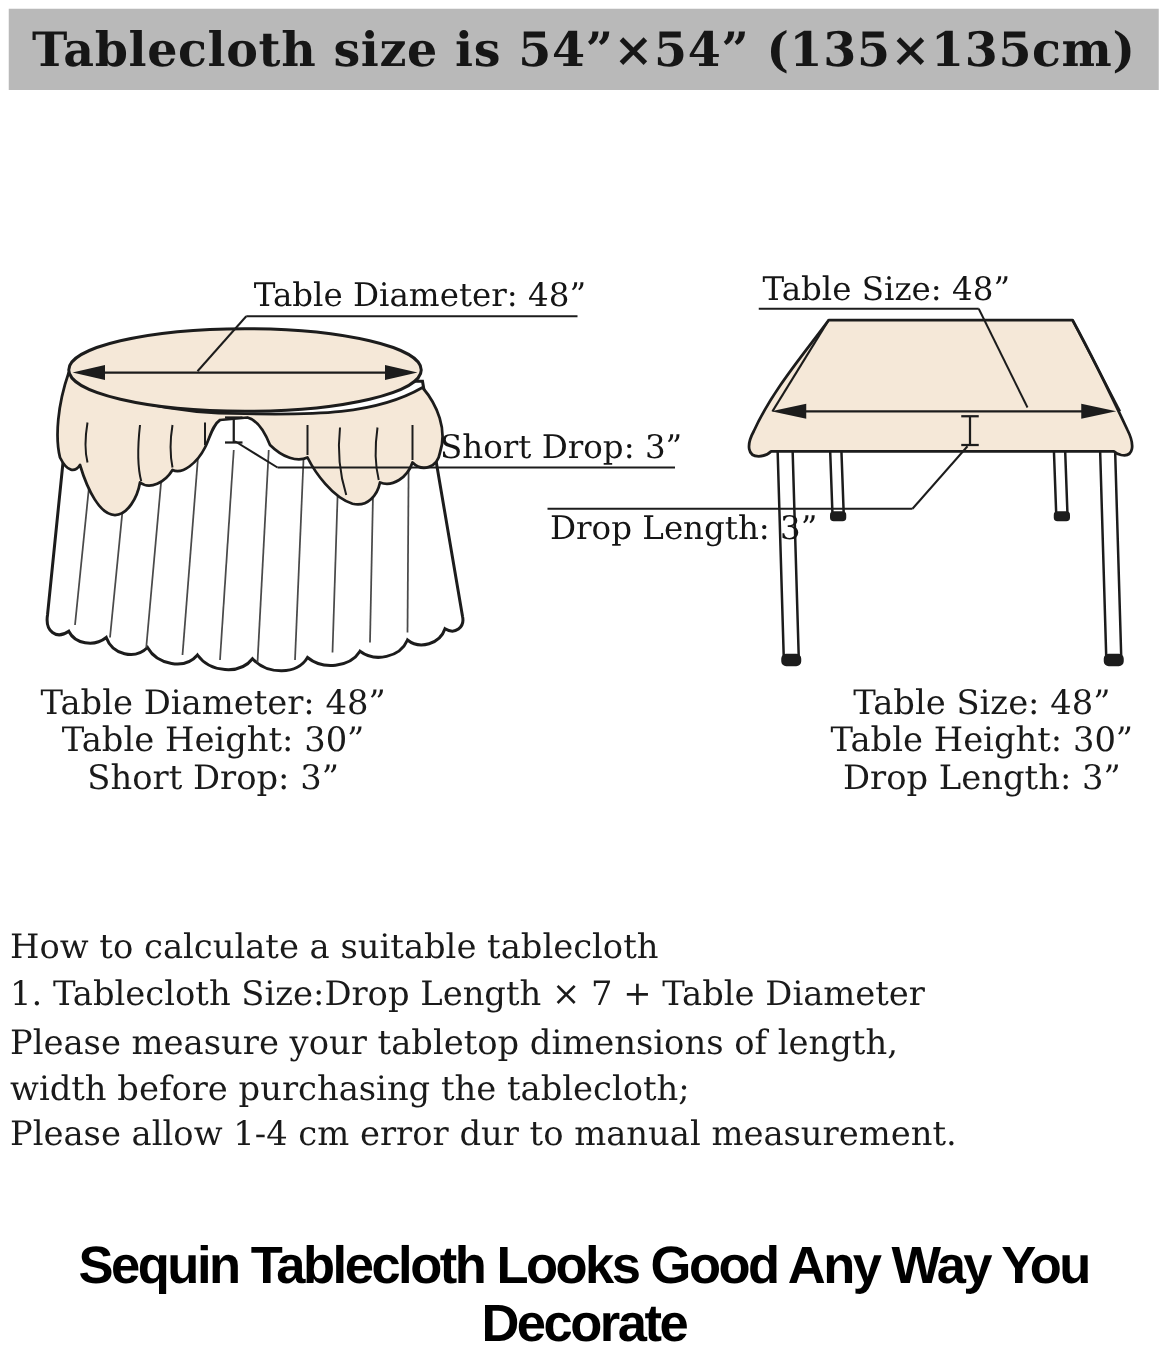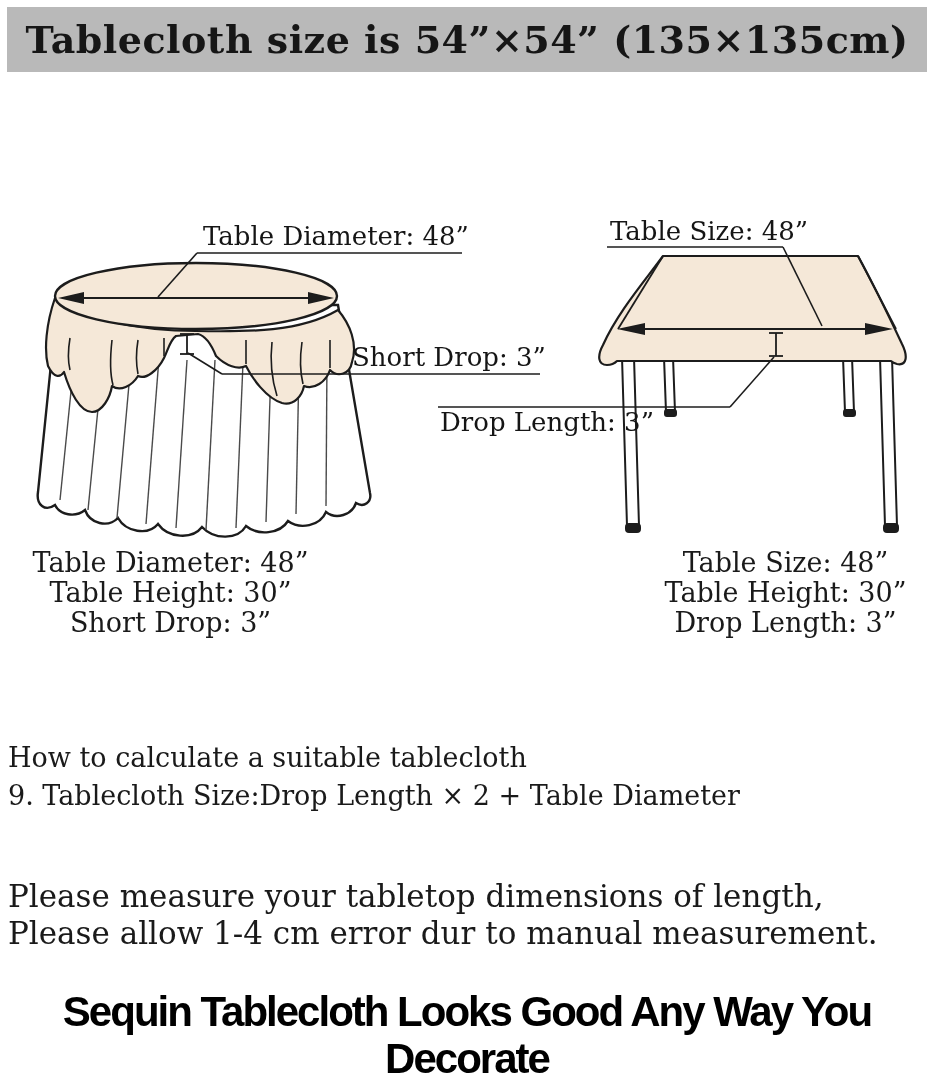--- a/index.html
+++ b/index.html
@@ -23,21 +23,21 @@
   .nofill { fill:none; }
   .dlabel { font-family:"DejaVu Serif",serif; font-size:26px; fill:#151515; }
   .spec {
     position:absolute; text-align:center; font-size:27px; line-height:29.8px;
   }
   .spec-left  { left:28px;  top:548px; width:285px; }
   .spec-right { left:633px; top:548px; width:305px; }
   .spec span { display:block; }
   .howto { position:absolute; left:8px; top:701px; font-size:27px; line-height:37.5px;margin-top:38px; }
   .howto div { white-space:nowrap; }
-  .notes { position:absolute; left:8px; top:878px; font-size:31px; line-height:36.5px; }
+  .notes { position:absolute; left:8px; top:817px; font-size:27px; line-height:36.5px; }
   .notes div { white-space:nowrap; }
   .footer {
     position:absolute; left:0; top:988px; width:934px; text-align:center;
     font-family:"Liberation Sans",sans-serif; font-weight:700;
     font-size:42px; line-height:47px; letter-spacing:-2px; color:#000;
   }
 </style>
 </head>
 <body>
 
@@ -187,23 +187,24 @@
     <span>Short Drop: 3”</span>
   </div>
   <div class="spec spec-right">
     <span>Table Size: 48”</span>
     <span>Table Height: 30”</span>
     <span>Drop Length: 3”</span>
   </div>
 
   <div class="howto">
     <div>How to calculate a suitable tablecloth</div>
-    <div>9. Tablecloth Size:Drop Length × 2 + Table Diameter</div>
+    <div>1. Tablecloth Size:Drop Length × 7 + Table Diameter</div>
   </div>
 
   <div class="notes">
     <div>Please measure your tabletop dimensions of length,</div>
+    <div>width before purchasing the tablecloth;</div>
     <div>Please allow 1-4 cm error dur to manual measurement.</div>
   </div>
 
   <div class="footer">Sequin Tablecloth Looks Good Any Way You Decorate</div>
 
 </div>
 
 </body></html>

